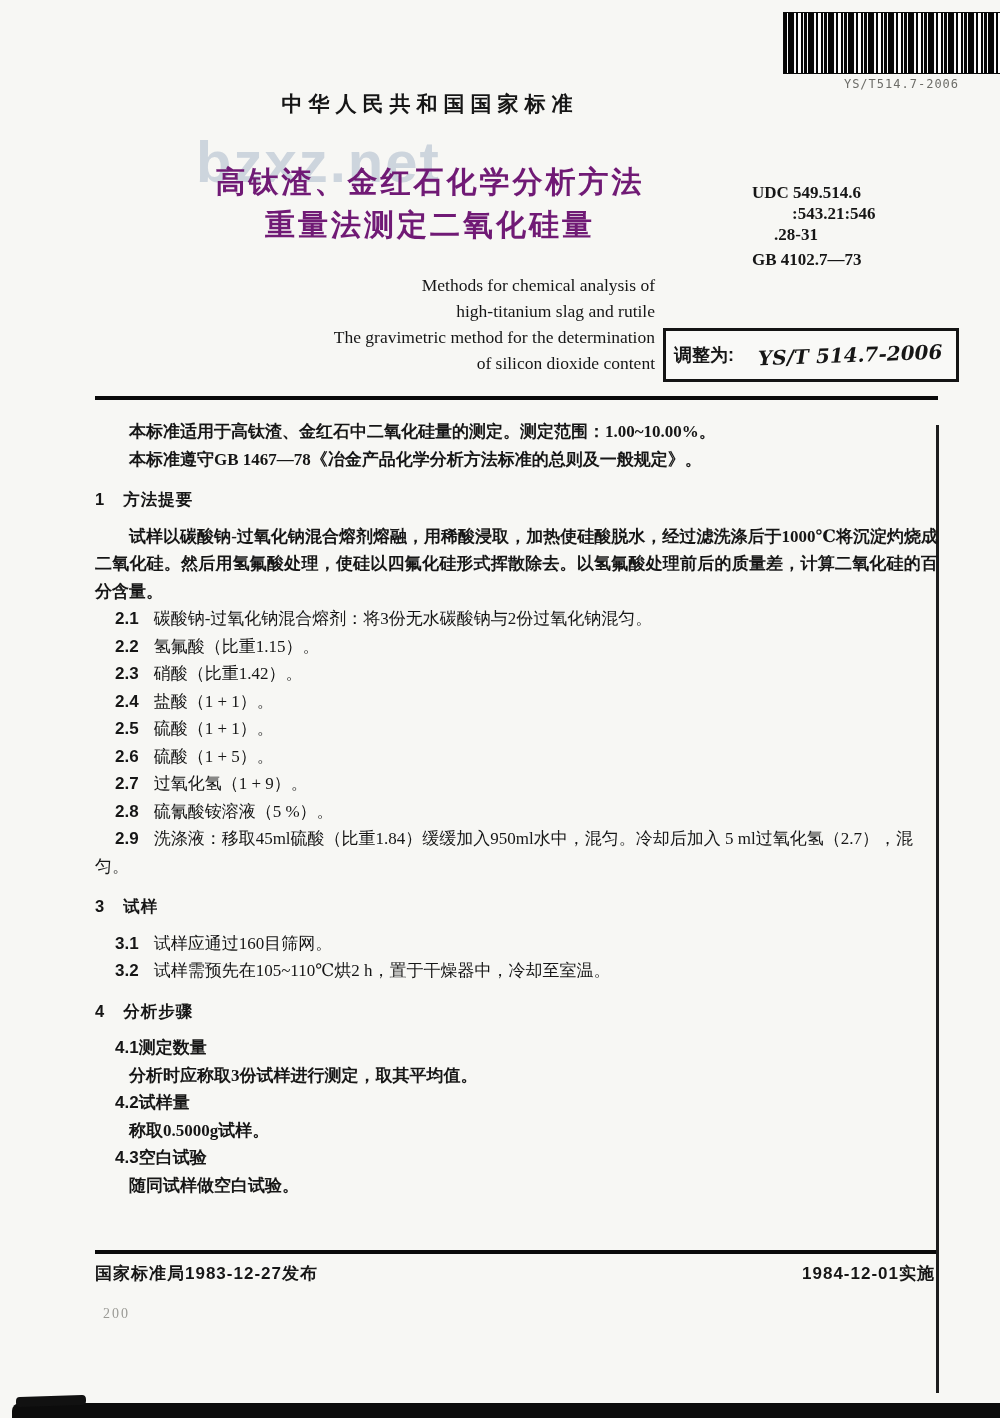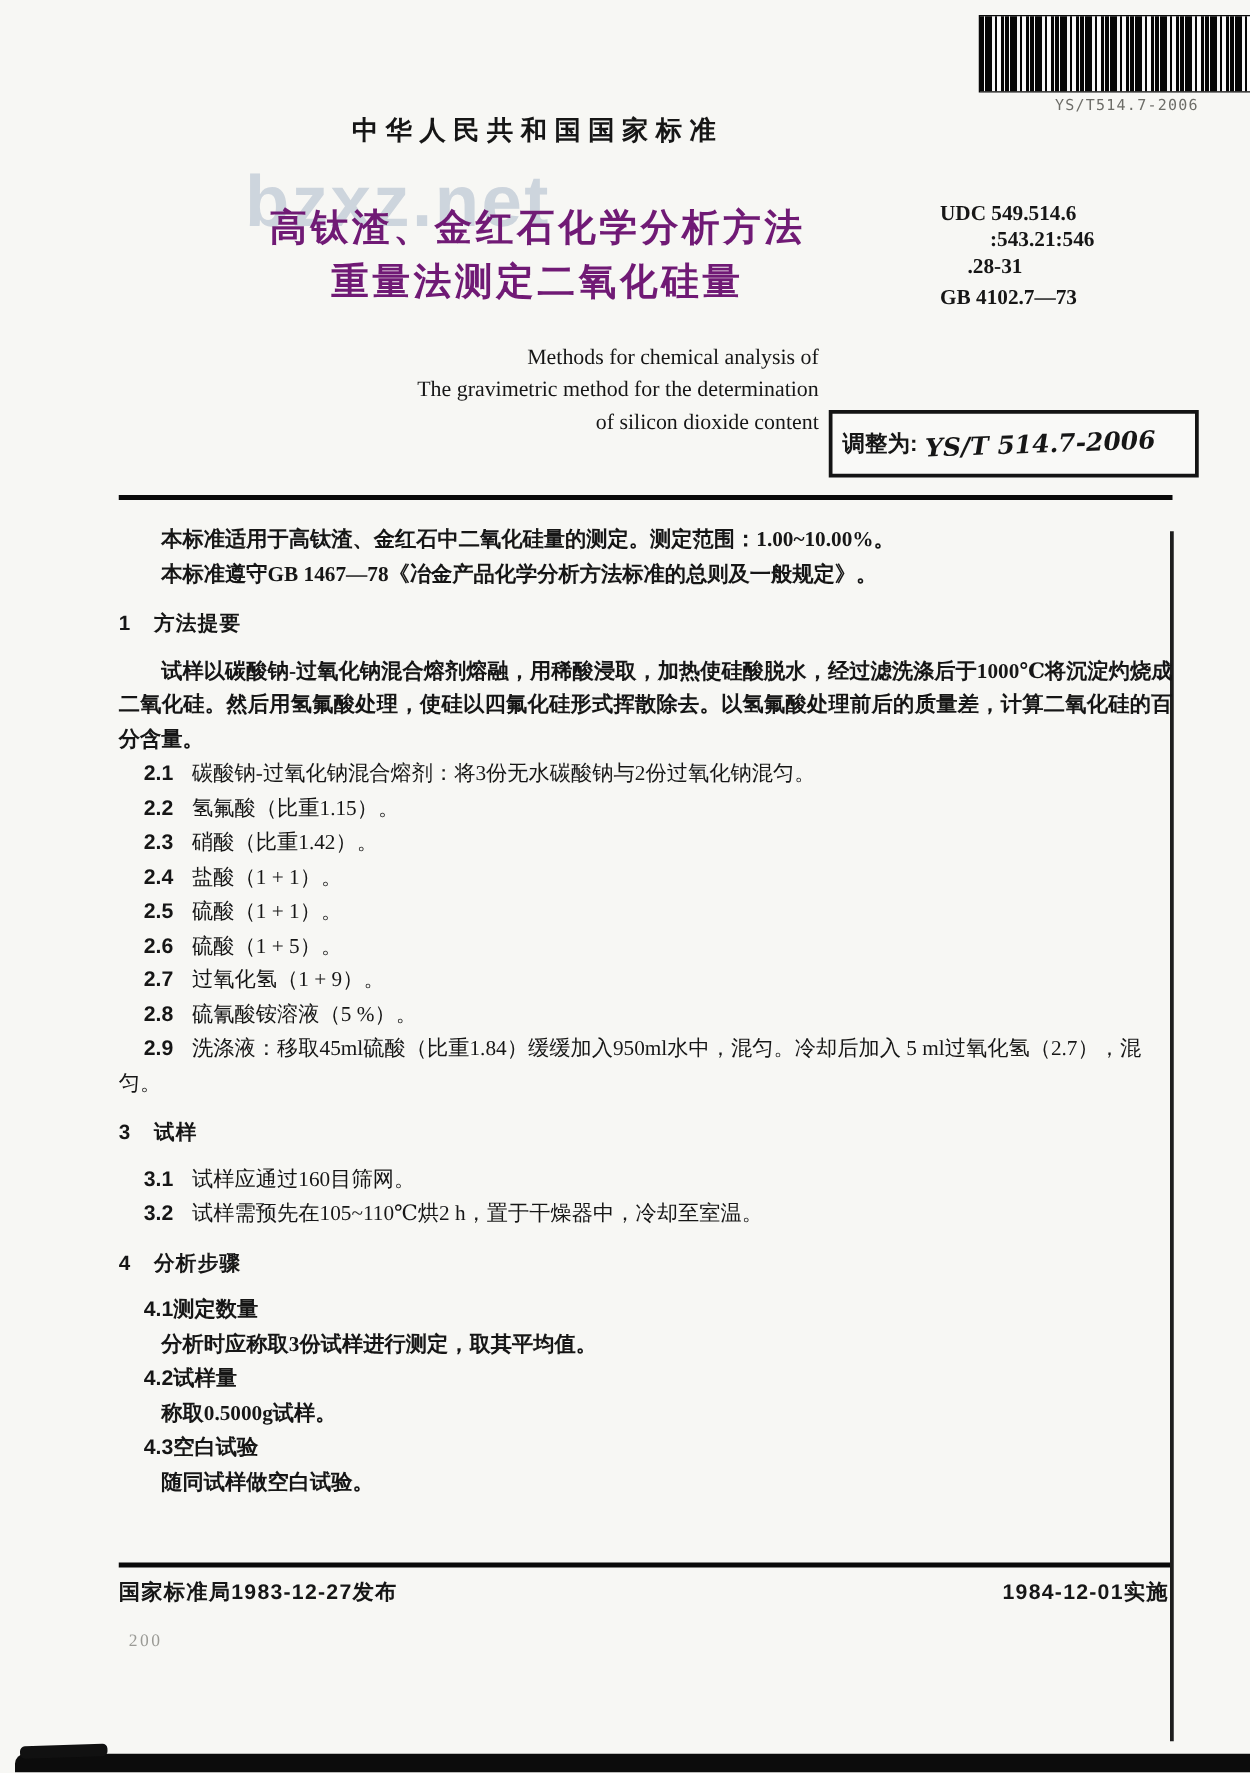--- a/index.html
+++ b/index.html
@@ -49,36 +49,36 @@
   }
   .title1,.title2{
     position:absolute;left:0;width:860px;text-align:center;
     font-family:"Liberation Sans","DejaVu Sans",sans-serif;
     font-weight:bold;letter-spacing:3px;z-index:1;color:#701a75;
   }
   .title1{top:162px;font-size:30px;}
   .title2{top:205px;font-size:30px;}
 
   .udc{
-    position:absolute;left:752px;top:160px;width:200px;
+    position:absolute;left:752px;top:182px;width:200px;
     font-weight:bold;font-size:17px;line-height:21px;z-index:1;
   }
   .udc .l2{padding-left:40px;}
   .udc .l3{padding-left:22px;}
   .udc .l4{padding-top:4px;}
 
   .en-title{
     position:absolute;left:205px;top:272px;width:450px;text-align:right;
     font-weight:normal;font-size:17.5px;line-height:26px;z-index:1;
   }
 
   .stamp{
     position:absolute;left:663px;top:328px;width:274px;height:48px;
     border:3px solid #141414;display:flex;align-items:center;
-    padding:0 8px;gap:6px;z-index:1;background:rgba(250,250,248,.6);
+    padding:0 8px;gap:24px;z-index:1;background:rgba(250,250,248,.6);
   }
   .stamp-label{
     font-family:"Liberation Sans","DejaVu Sans",sans-serif;
     font-weight:bold;font-size:18px;white-space:nowrap;
   }
   .stamp-value{
     font-family:"DejaVu Serif",serif;font-style:italic;font-weight:bold;
     font-size:20px;transform:rotate(-2deg);white-space:nowrap;
   }
 
@@ -149,20 +149,21 @@
 
   <div class="udc">
     <div>UDC 549.514.6</div>
     <div class="l2">:543.21:546</div>
     <div class="l3">.28-31</div>
     <div class="l4">GB 4102.7—73</div>
   </div>
 
   <div class="en-title">
     <div>Methods for chemical analysis of</div>
+    <div>high-titanium slag and rutile</div>
     <div>The gravimetric method for the determination</div>
     <div>of silicon dioxide content</div>
   </div>
 
   <div class="stamp">
     <span class="stamp-label">调整为:</span>
     <span class="stamp-value">YS/T 514.7-2006</span>
   </div>
 
   <div class="rule-top"></div>

